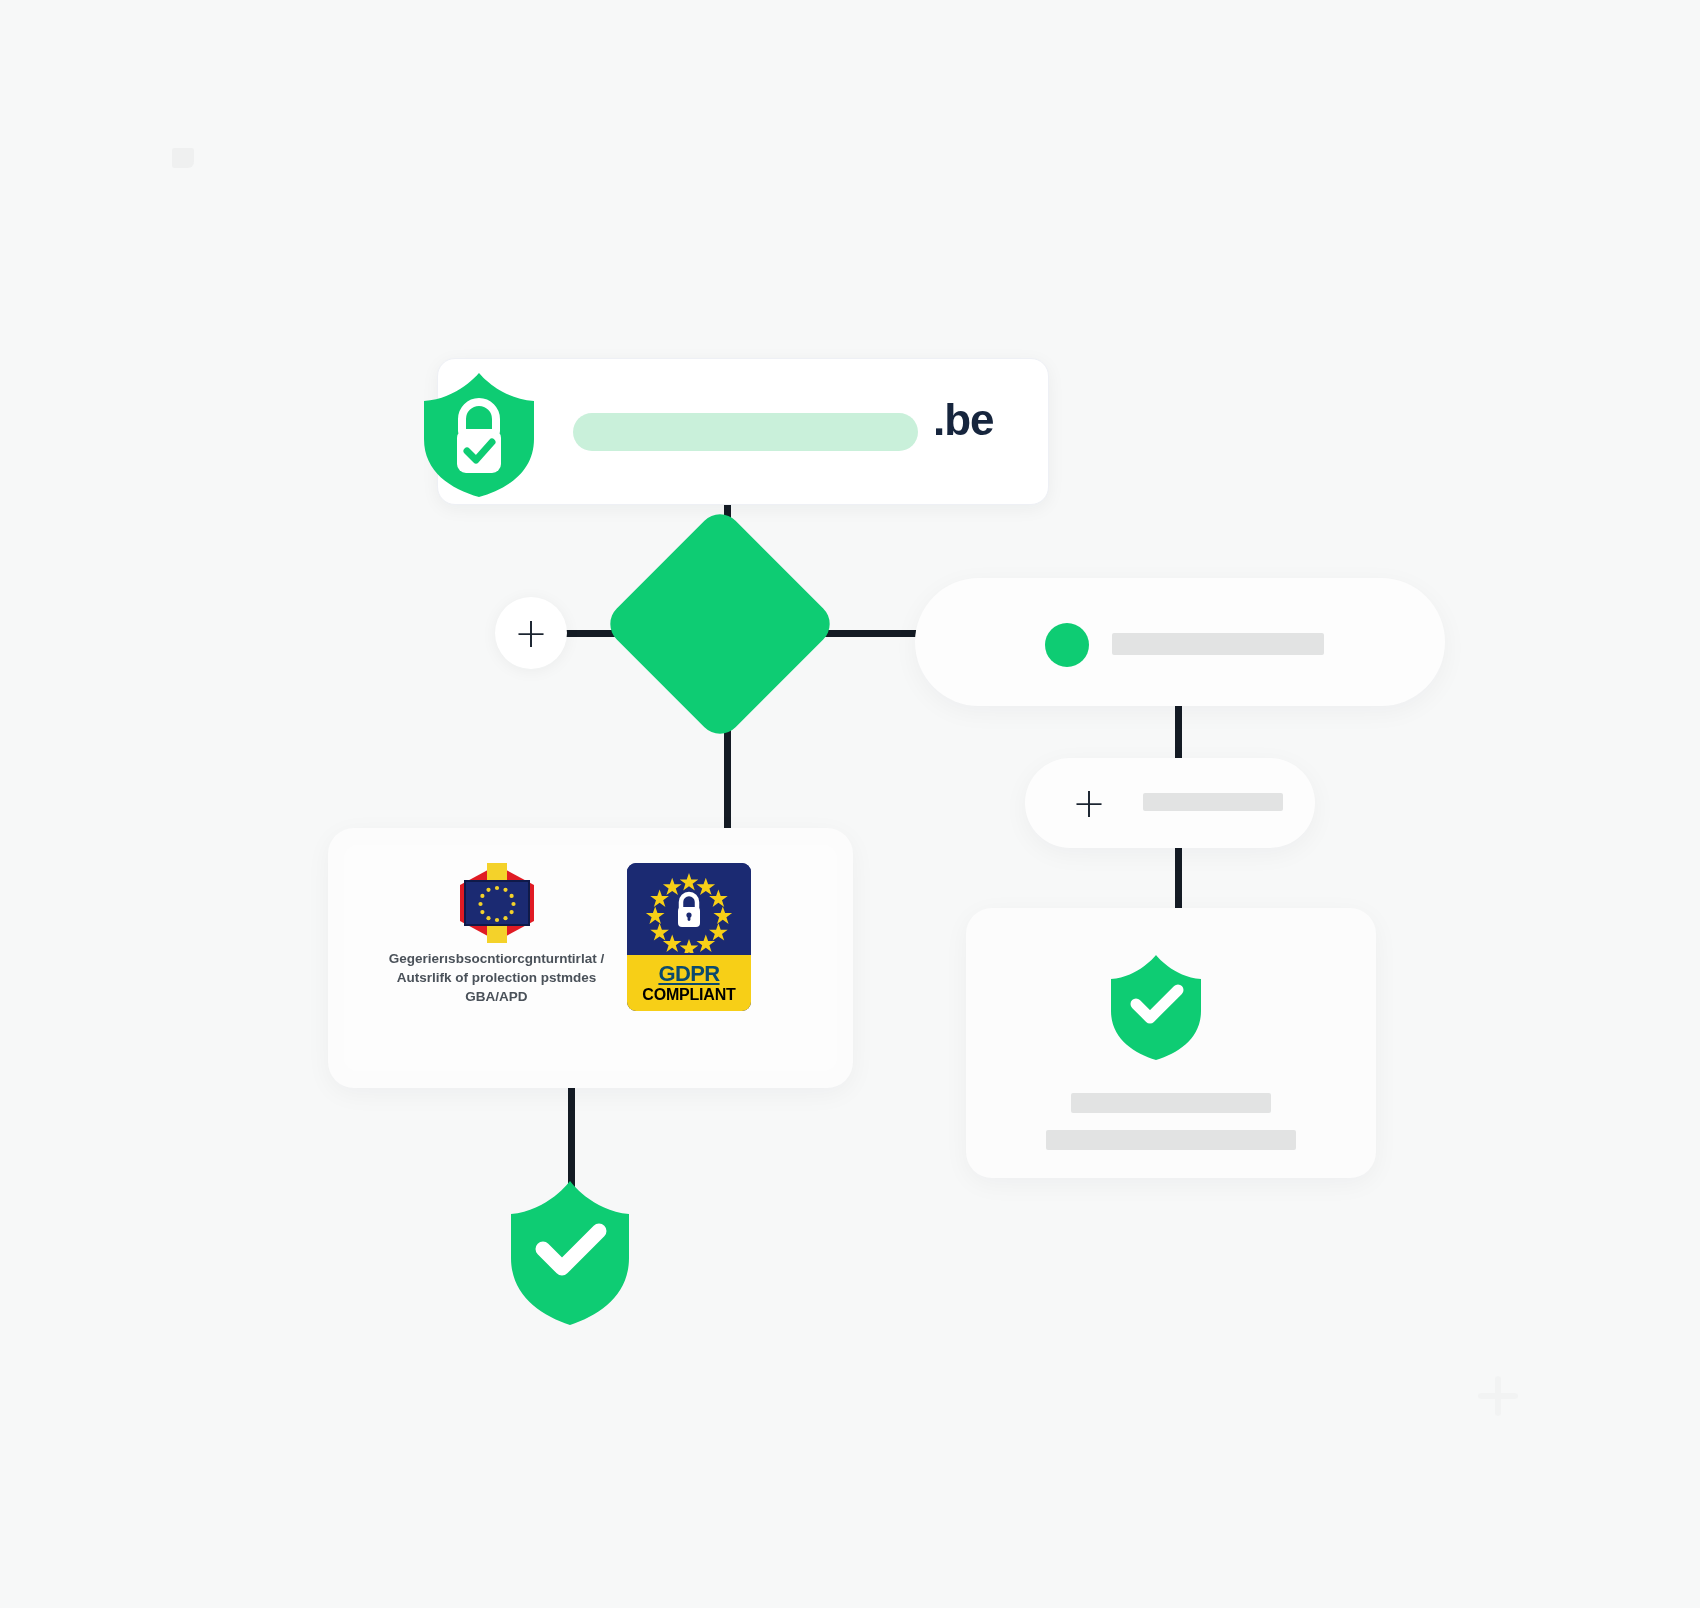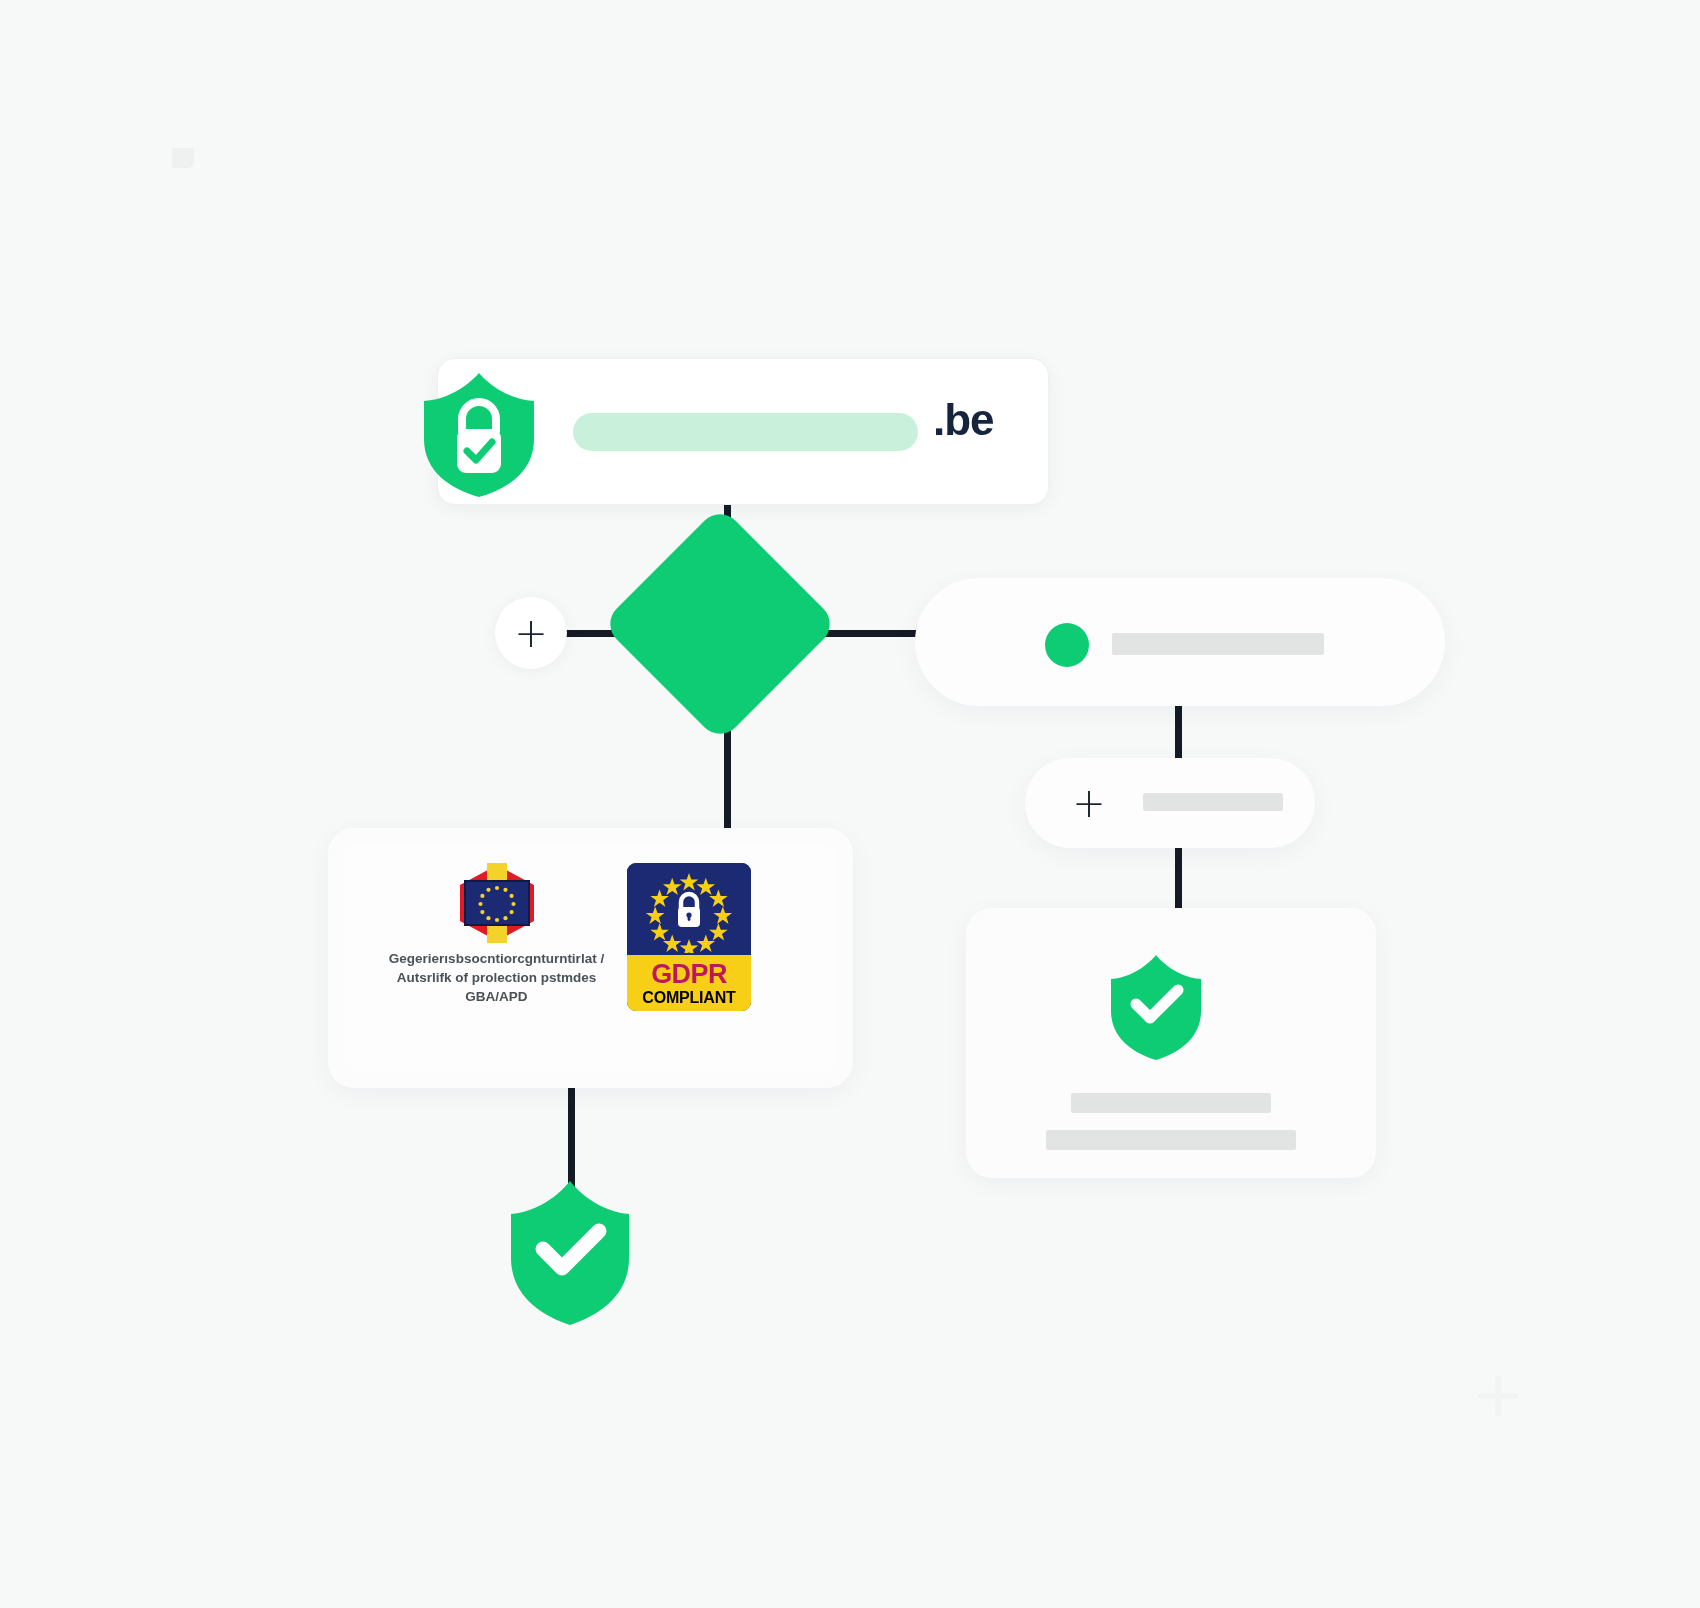--- a/index.html
+++ b/index.html
@@ -160,24 +160,25 @@
     position: absolute;
     left: 0; bottom: 0; width: 100%; height: 56px;
     background: #f7cf17;
     display: flex;
     flex-direction: column;
     align-items: center;
     justify-content: center;
     line-height: 1;
   }
   #gdpr-word {
-    font-size: 27px;
+    font-size: 22px;
     font-weight: 700;
-    color: #be185d;
+    color: #0c4a6e;
     letter-spacing: -.6px;
+    text-decoration: underline;
   }
   #gdpr-sub {
     font-size: 16px;
     font-weight: 700;
     color: #000000;
     letter-spacing: -.2px;
     margin-top: 2px;
   }
   .cert-caption {
     margin-top: 6px;

